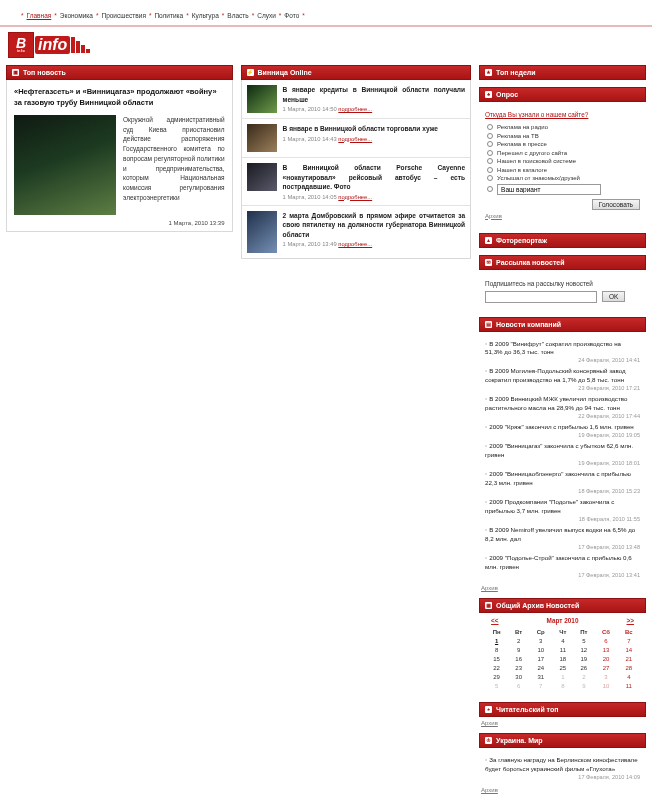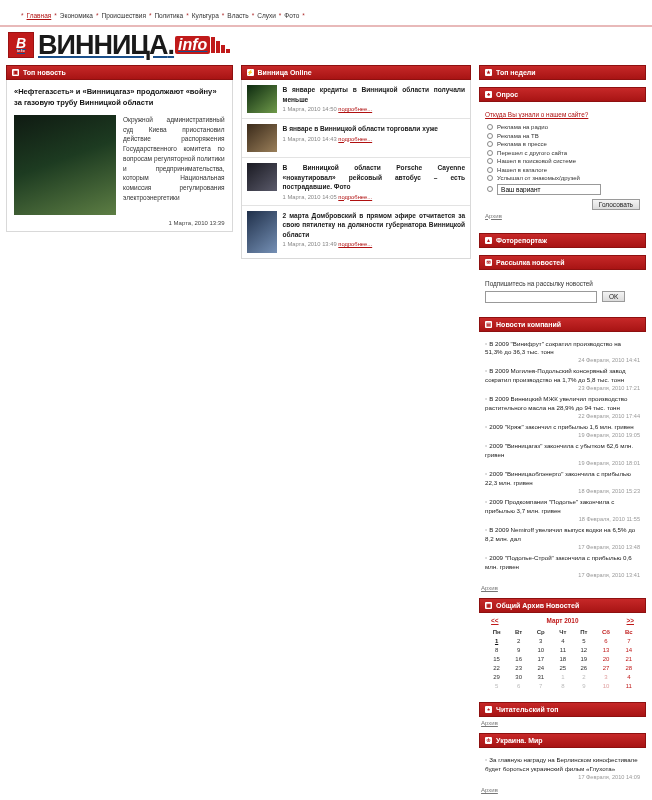--- a/index.html
+++ b/index.html
@@ -124,21 +124,20 @@
 <div class="topnav">
   <span class="sep">*</span><span id="navHost"><a href="#" class="active">Главная</a><span class="sep">*</span><a href="#">Экономика</a><span class="sep">*</span><a href="#">Происшествия</a><span class="sep">*</span><a href="#">Политика</a><span class="sep">*</span><a href="#">Культура</a><span class="sep">*</span><a href="#">Власть</a><span class="sep">*</span><a href="#">Слухи</a><span class="sep">*</span><a href="#">Фото</a><span class="sep">*</span></span>
 </div>
 
 <div class="logobar">
   <a class="logo" href="#">
     <span class="logo-mark">
       <span>В</span>
       <small>info</small>
     </span>
-    <span class="logo-text"><span>ВИННИЦА</span><span>.</span></span>
     <span class="logo-info">info</span>
     <span class="logo-steps">
       <i style="height:16px"></i>
         <i style="height:12px"></i>
         <i style="height:8px"></i>
         <i style="height:4px"></i>
     </span>
   </a>
 </div>
 

